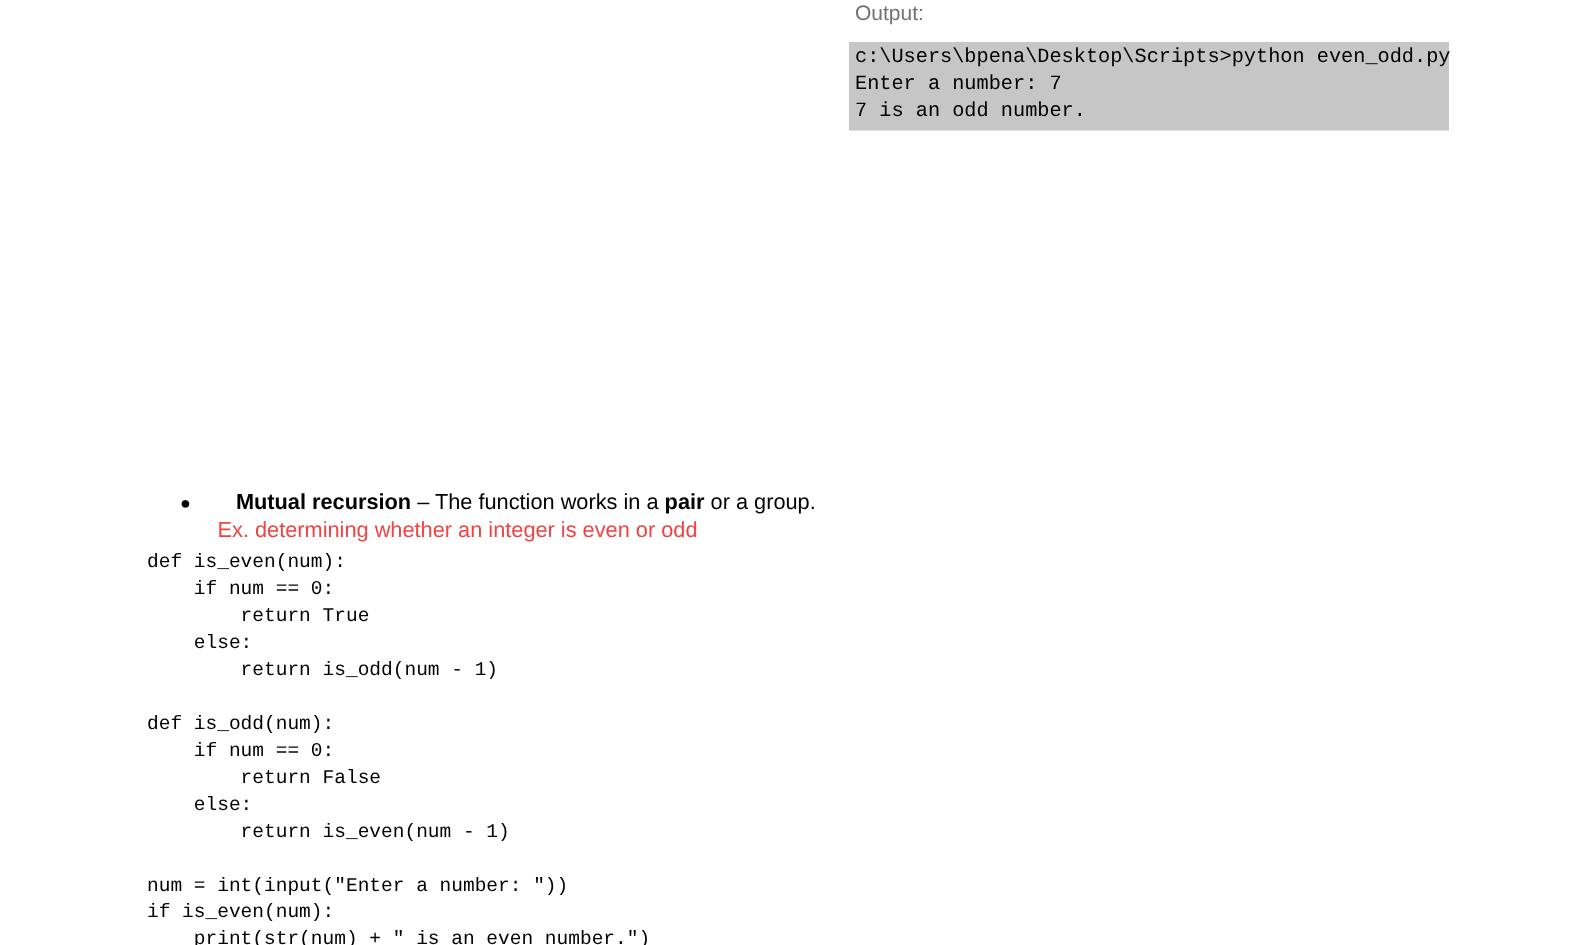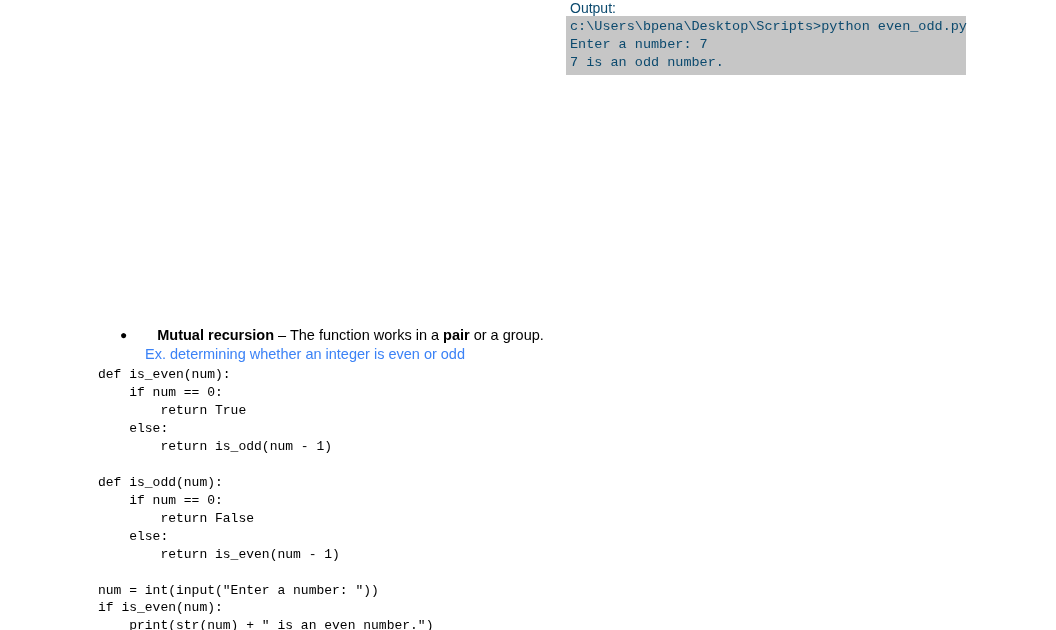--- a/index.html
+++ b/index.html
@@ -15,30 +15,30 @@
       position: relative;
     }
     .output-section {
       position: absolute;
       top: 0;
       left: 566px;
       width: 400px;
     }
     .output-label {
       font-size: 14px;
-      color: #0c4a6e;
-      margin-bottom: 0;
+      color: #737373;
+      margin-bottom: 12px;
       padding-left: 4px;
     }
     .output-terminal {
       background: #c6c6c6;
       padding: 2px 4px;
       font-family: 'Consolas', 'Courier New', monospace;
       font-size: 13.5px;
-      color: #0c4a6e;
+      color: #000000;
       line-height: 1.35;
       white-space: pre;
     }
     .content-section {
       position: absolute;
       top: 325px;
       left: 98px;
       width: 520px;
     }
     .bullet-row {
@@ -56,21 +56,21 @@
       font-size: 14.5px;
       color: #000;
       line-height: 1.4;
       margin-left: 16px;
     }
     .bullet-text strong {
       font-weight: bold;
     }
     .example-text {
       font-size: 14.5px;
-      color: #3b82f6;
+      color: #ef4444;
       margin-left: 47px;
       margin-bottom: 4px;
     }
     .code-block {
       font-family: 'Consolas', 'Courier New', monospace;
       font-size: 13px;
       color: #000;
       line-height: 1.38;
       white-space: pre;
       margin-left: 0;

